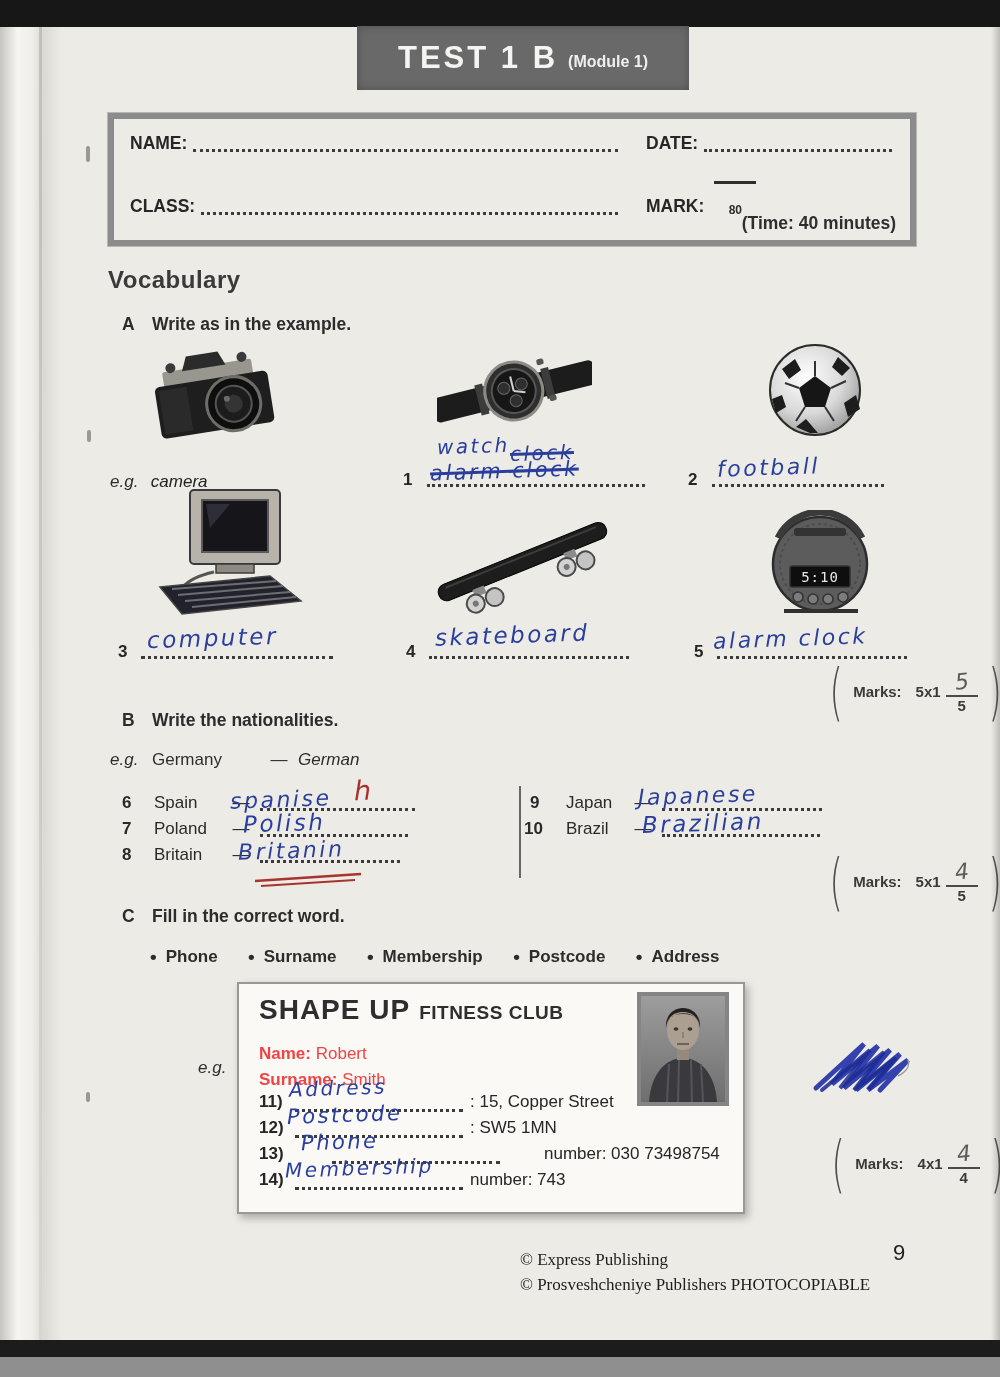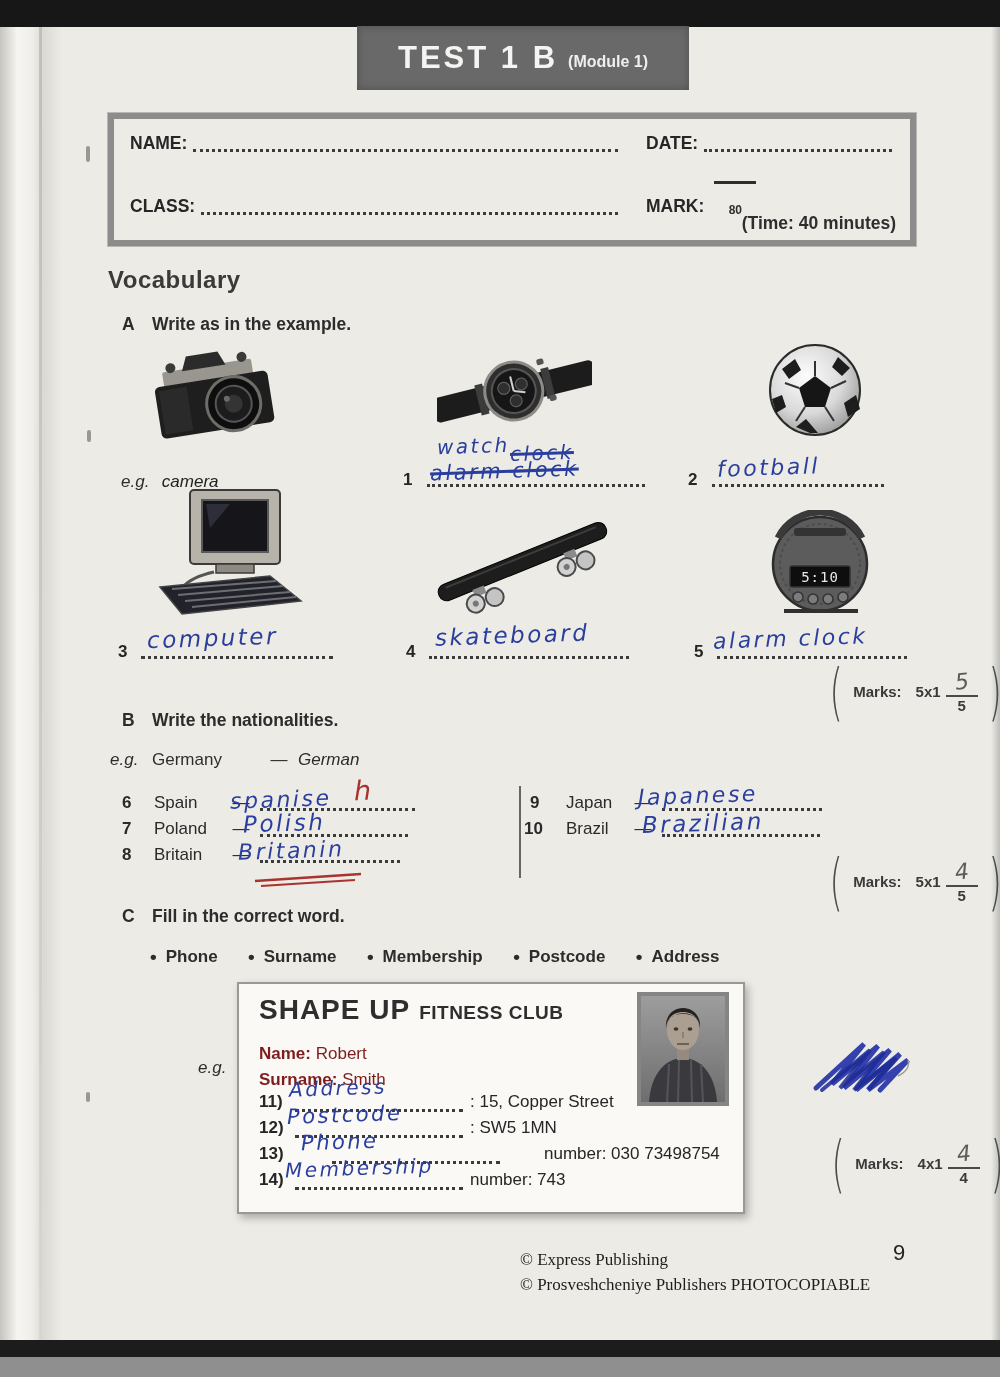--- a/index.html
+++ b/index.html
@@ -86,21 +86,21 @@
   
   .bullet-word { display:inline-flex; align-items:center; margin-right:26px; font-weight:bold;
     font-size:17px; color:#2c2c2c; }
   .bullet-word::before { content:"•"; margin-right:9px; font-size:19px; }
 
   .club-card { left:237px; top:982px; width:508px; height:232px; background:#faf9f6;
     border:2px solid #9a9894; box-shadow:3px 4px 8px rgba(0,0,0,.28); }
   .card-title-row { position:absolute; left:20px; top:10px; display:flex; align-items:baseline; gap:9px; }
   .card-title { font-size:28px; font-weight:bold; color:#2e2e2e; letter-spacing:1px; }
   .card-subtitle { font-size:19px; font-weight:bold; color:#2e2e2e; letter-spacing:.5px; }
-  .card-field { position:absolute; left:20px; font-size:17px; color:#7f1d1d; }
+  .card-field { position:absolute; left:20px; font-size:17px; color:#ef4444; }
   .card-field b { font-weight:bold; }
   .card-row { position:absolute; left:20px; display:flex; align-items:flex-end; font-size:17px; color:#262626; }
   .card-num { font-weight:bold; width:36px; }
   .card-dots { width:168px; border-bottom:3px dotted #3b3b3b; height:1em; }
   .card-suffix { margin-left:7px; white-space:nowrap; }
   .photo-frame { position:absolute; right:14px; top:8px; width:92px; height:114px;
     border:4px solid #858585; background:#7d7d7d; }
 
   
   .footer { left:520px; top:1248px; width:362px; text-align:left;
@@ -246,21 +246,21 @@
   <rect x="44" y="18" width="52" height="8" rx="3" fill="#333"></rect>
   <rect x="40" y="56" width="60" height="21" rx="2" fill="#0e0e0e" stroke="#333" stroke-width="1.5"></rect>
   <text x="70" y="72" text-anchor="middle" font-family="DejaVu Sans Mono, monospace" font-size="14" fill="#e9e9e9" letter-spacing="1">5:10</text>
   <circle cx="48" cy="87" r="5" fill="#7c7c7c" stroke="#333" stroke-width="1.5"></circle>
   <circle cx="63" cy="89" r="5" fill="#7c7c7c" stroke="#333" stroke-width="1.5"></circle>
   <circle cx="78" cy="89" r="5" fill="#7c7c7c" stroke="#333" stroke-width="1.5"></circle>
   <circle cx="93" cy="87" r="5" fill="#7c7c7c" stroke="#333" stroke-width="1.5"></circle>
   <rect x="34" y="99" width="74" height="4" fill="#303030"></rect>
 </svg>
 
-<div class="abs" style="left:121px; top:472px;">
+<div class="abs" style="left:110px; top:472px;">
   <span class="eg">e.g.</span>
   <span class="eg-answer">camera</span>
 </div>
 
 <span class="qnum" style="left:403px; top:470px;">1</span>
 <div class="dotline" style="left:427px; top:484px; width:218px;"></div>
 <span class="hand" style="left:437px; top:434px; font-size:20px;">watch</span>
 <span class="hand strike" style="left:510px; top:441px; font-size:20px;">clock</span>
 <span class="hand strike" style="left:430px; top:459px; font-size:21px;">alarm clock</span>
 

